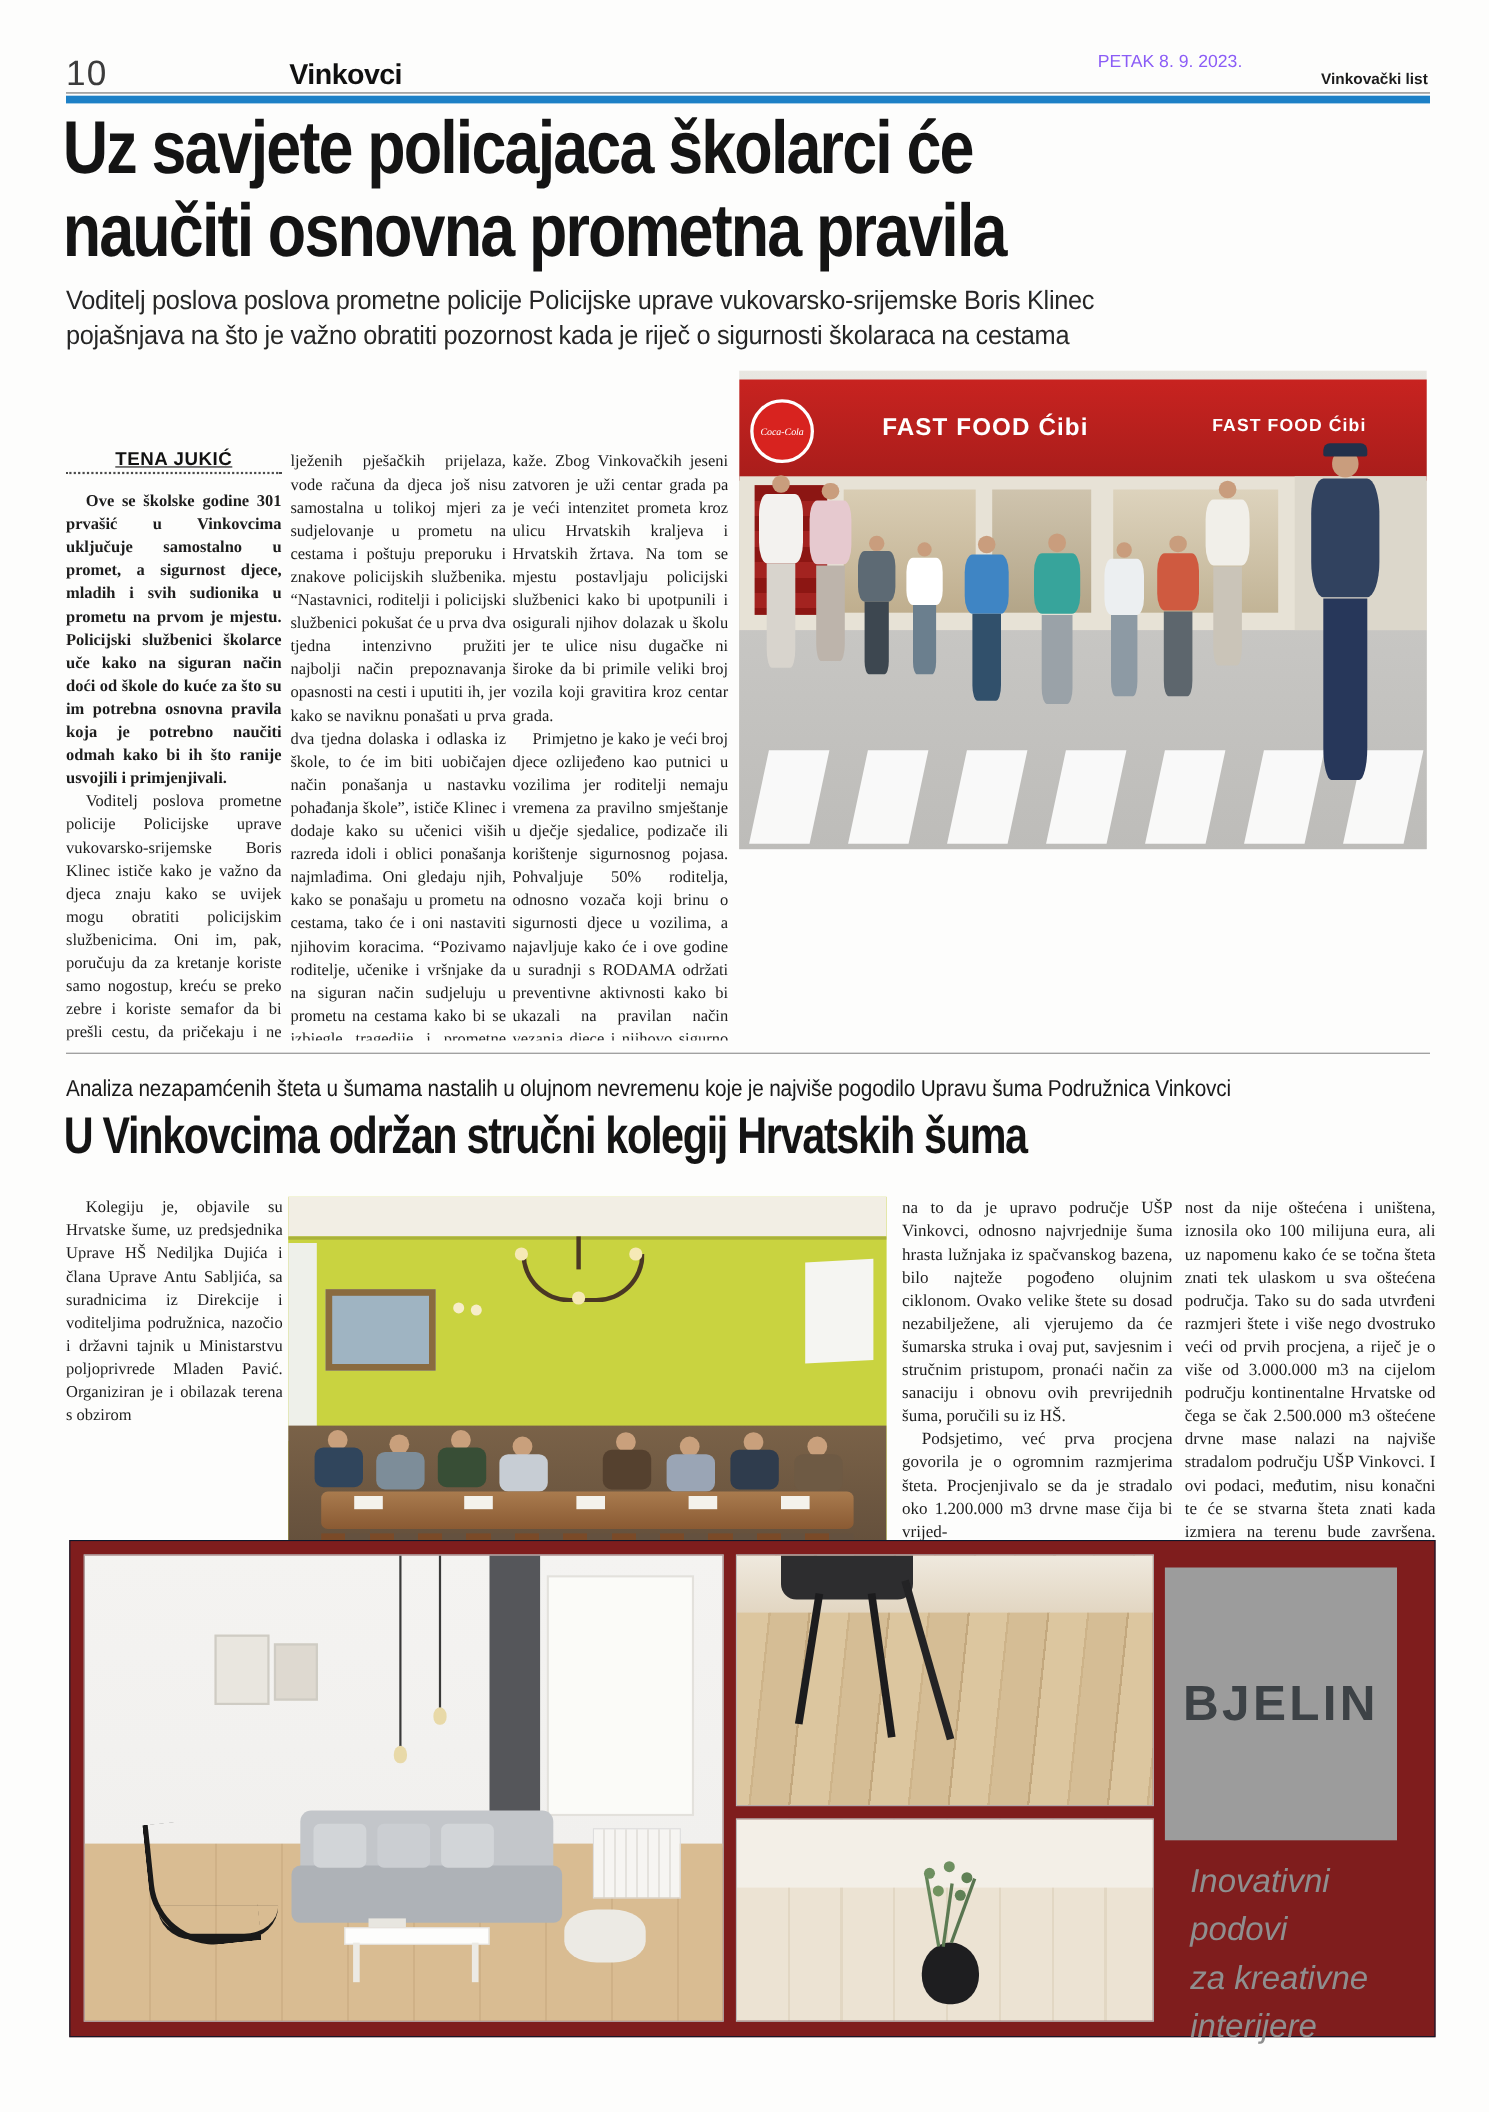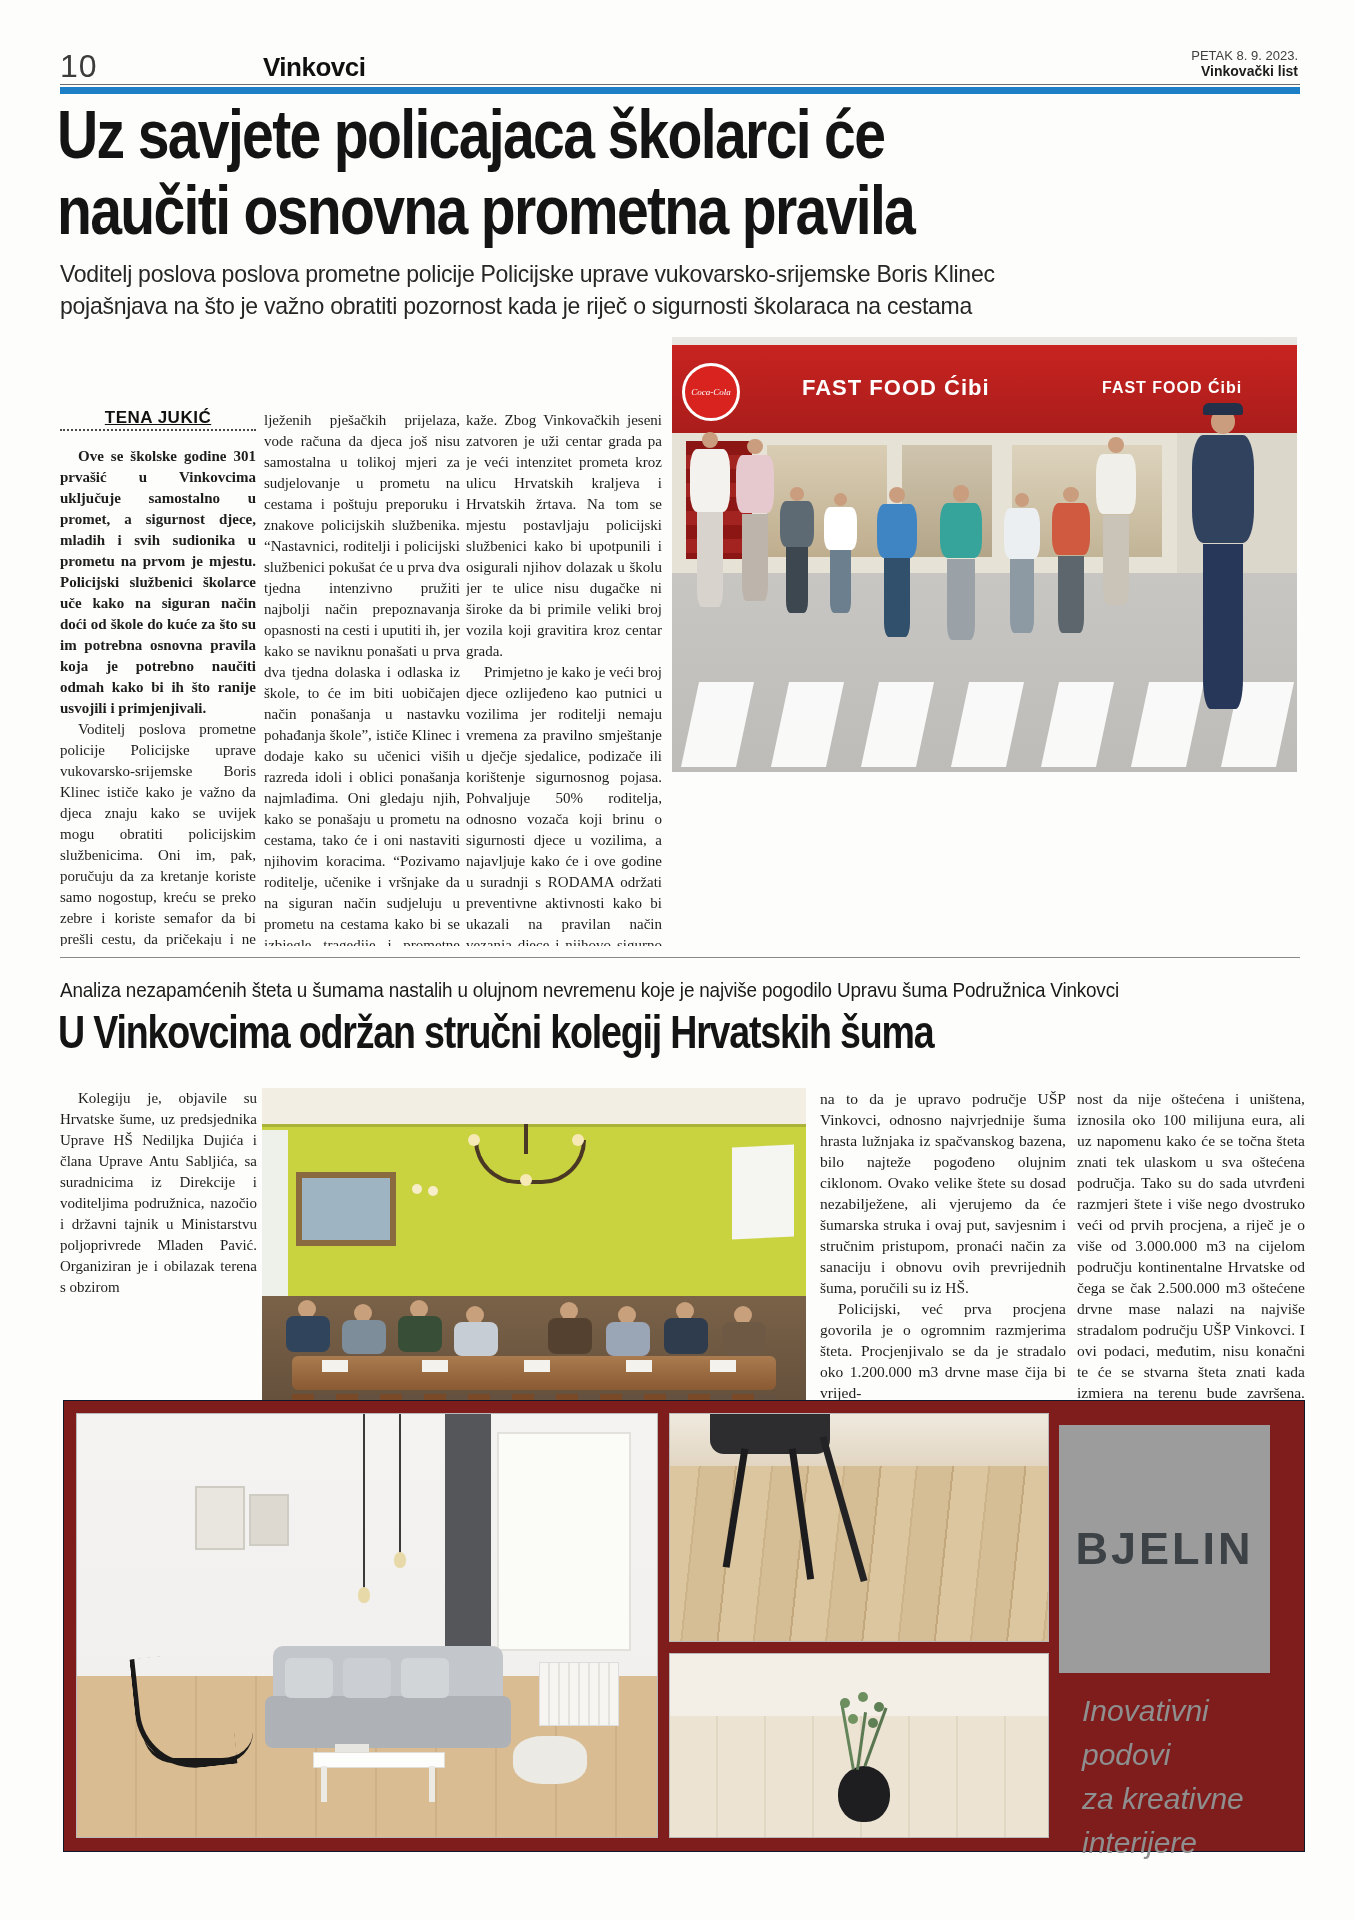--- a/index.html
+++ b/index.html
@@ -4,21 +4,21 @@
 <style>
   html,body{margin:0;padding:0;background:#e8e8e8;}
   .page{position:relative;width:1354px;height:1920px;margin:0 auto;background:#fdfdfc;
         font-family:"Liberation Serif", serif;color:#1d1d1d;overflow:hidden;}
   .abs{position:absolute;}
   .sans{font-family:"Liberation Sans", sans-serif;}
   .cond{display:inline-block;transform-origin:0 50%;white-space:nowrap;}
   
   .pagenum{font-size:32px;color:#3c3c3c;letter-spacing:1px;}
   .section{font-size:26px;font-weight:bold;color:#101010;letter-spacing:-0.5px;}
-  .dateline{font-size:13px;color:#404040;text-align:right;}
+  .dateline{font-size:16px;color:#8b5cf6;text-align:left;}
   .pub{font-size:14px;font-weight:bold;color:#1c1c1c;text-align:right;}
   .hairline{background:#6d6d6d;height:1px;}
   .bluebar{background:#1d80c6;height:7px;}
   
   .h1line{font-size:68px;font-weight:bold;letter-spacing:-2px;color:#141414;line-height:76px;}
   .subline{font-size:24px;color:#262626;letter-spacing:-0.3px;line-height:32px;}
   .kicker{font-size:21px;color:#1a1a1a;letter-spacing:-0.2px;}
   .h2line{font-size:47px;font-weight:bold;letter-spacing:-1.5px;color:#141414;}
   
   .col{font-size:15px;line-height:21px;text-align:justify;overflow:hidden;}
@@ -209,21 +209,21 @@
     <div class="abs" style="left:60px;top:272px;width:26px;height:12px;background:#f4f2ec;"></div>
     <div class="abs" style="left:160px;top:272px;width:26px;height:12px;background:#f4f2ec;"></div>
     <div class="abs" style="left:262px;top:272px;width:26px;height:12px;background:#f4f2ec;"></div>
     <div class="abs" style="left:364px;top:272px;width:26px;height:12px;background:#f4f2ec;"></div>
     <div class="abs" style="left:448px;top:272px;width:26px;height:12px;background:#f4f2ec;"></div>
     <div class="abs" style="left:30px;top:306px;width:484px;height:48px;background:repeating-linear-gradient(90deg,#7a4a28 0 22px,#64513f 22px 44px);"></div>
   </div>
 
   <div class="abs col" style="left:820px;top:1088px;width:246px;height:340px;">
     <p class="nofirst" style="font-size:15.5px;">na to da je upravo područje UŠP Vinkovci, odnosno najvrjednije šuma hrasta lužnjaka iz spačvanskog bazena, bilo najteže pogođeno olujnim ciklonom. Ovako velike štete su dosad nezabilježene, ali vjerujemo da će šumarska struka i ovaj put, savjesnim i stručnim pristupom, pronaći način za sanaciju i obnovu ovih prevrijednih šuma, poručili su iz HŠ.</p>
-    <p style="font-size:15.5px;">Policijski, već prva procjena govorila je o ogromnim razmjerima šteta. Procjenjivalo se da je stradalo oko 1.200.000 m3 drvne mase čija bi vrijed-</p>
+    <p style="font-size:15.5px;">Podsjetimo, već prva procjena govorila je o ogromnim razmjerima šteta. Procjenjivalo se da je stradalo oko 1.200.000 m3 drvne mase čija bi vrijed-</p>
   </div>
   <div class="abs col" style="left:1077px;top:1088px;width:228px;height:310px;">
     <p class="nofirst" style="font-size:15.5px;">nost da nije oštećena i uništena, iznosila oko 100 milijuna eura, ali uz napomenu kako će se točna šteta znati tek ulaskom u sva oštećena područja. Tako su do sada utvrđeni razmjeri štete i više nego dvostruko veći od prvih procjena, a riječ je o više od 3.000.000 m3 na cijelom području kontinentalne Hrvatske od čega se čak 2.500.000 m3 oštećene drvne mase nalazi na najviše stradalom području UŠP Vinkovci. I ovi podaci, međutim, nisu konačni te će se stvarna šteta znati kada izmjera na terenu bude završena. A.P.</p>
   </div>
 
   <div class="abs adbox" style="left:63px;top:1400px;width:1240px;height:450px;">
 
     <div class="abs photo framed" style="left:12px;top:12px;width:580px;height:423px;background:linear-gradient(#f4f3f1 0,#f1f0ee 62%,#dcc49b 63%,#d2b284 100%);">
       <div class="abs" style="left:0;top:262px;width:580px;height:161px;background:repeating-linear-gradient(90deg,#d9bc92 0 58px,#cfb187 58px 60px);"></div>
       <div class="abs" style="left:368px;top:0;width:46px;height:250px;background:#55565a;"></div>

